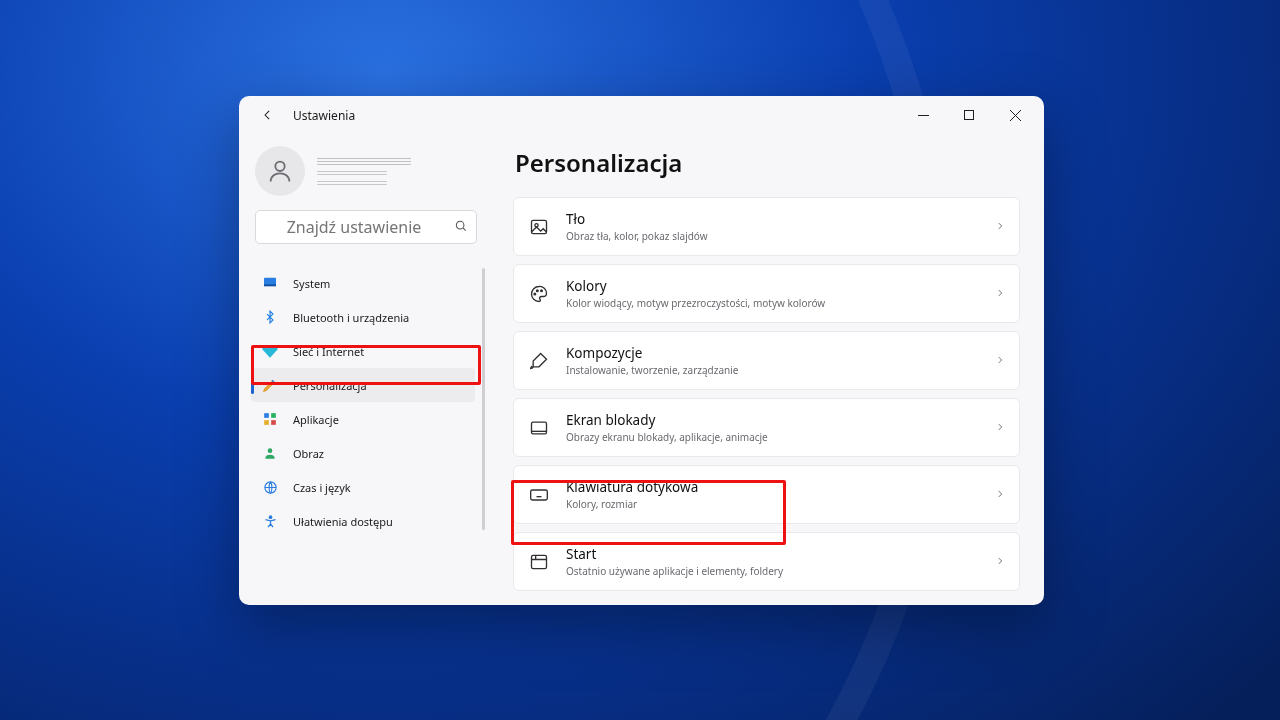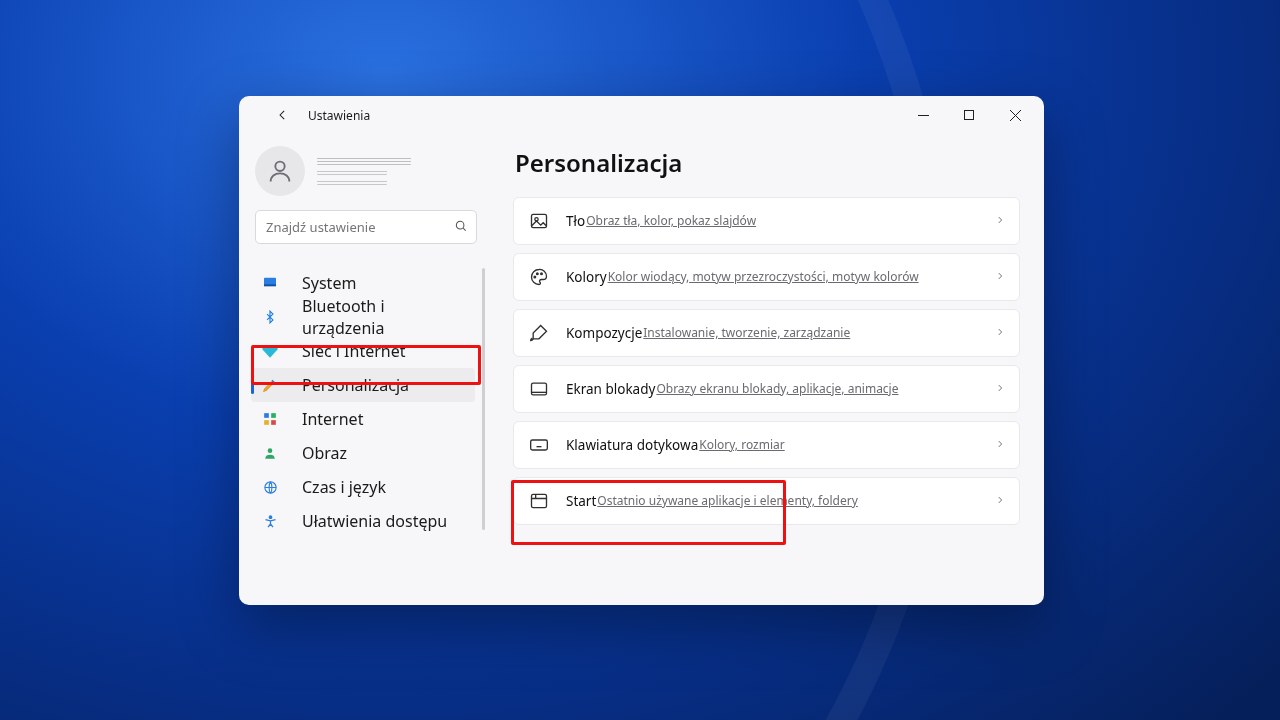--- a/index.html
+++ b/index.html
@@ -30,21 +30,21 @@
     display: flex;
     flex-direction: column;
     overflow: hidden;
   }
 
   
   .titlebar {
     height: 38px;
     display: flex;
     align-items: center;
-    padding: 0 6px 0 29px;
+    padding: 0 6px 0 14px;
     font-size: 12px;
     color: #1a1a1a;
     flex: 0 0 auto;
   }
   .titlebar .back {
     width: 30px; height: 30px; display:flex; align-items:center; justify-content:center;
     border-radius: 4px; color:#202020;
   }
   .titlebar .title { margin-left: 10px; font-size: 12px; }
   .titlebar .spacer { flex: 1; }
@@ -75,38 +75,38 @@
     margin: 0 4px;
     height: 34px;
     border: 1px solid #d9d9dc;
     border-radius: 5px;
     background:#fff;
     display:flex; align-items:center;
     padding: 0 34px 0 10px;
     color:#555;
   }
   .search input {
-    border:0; outline:0; width:100%; font-size:13px; background:transparent; color:#7f1d1d;
+    border:0; outline:0; width:100%; font-size:16px; background:transparent; color:#7f1d1d;text-align:center;
   }
   .search .icon {
     position:absolute; right:8px; top:50%; transform:translateY(-50%);
     color:#555;
   }
 
   
   .nav { margin-top: 22px; display:flex; flex-direction:column; position:relative; }
   .scroll-indicator {
     position:absolute; right:-4px; top:2px; width:3px; height:262px;
     background:#cfcfd3; border-radius:2px;
   }
   .nav-item {
-    display:flex; align-items:center; gap:23px;
+    display:flex; align-items:center; gap:14px;
     height:34px; padding:0 10px; margin:0 6px 0 0;
     border-radius:4px;
-    font-size:16px; color:#1b1b1b;
+    font-size:11px; color:#1b1b1b;
     position:relative;
   }
   .nav-item .icon { width:18px; height:18px; display:flex; align-items:center; justify-content:center; flex:0 0 18px; }
   .nav-item.active { background:#ececee; }
   .nav-item.active::before {
     content:""; position:absolute; left:0; top:8px; bottom:8px; width:3px;
     background:#1e63d3; border-radius:2px;
   }
 
   .highlight-red {
@@ -117,23 +117,23 @@
   .page-title { font-size: 24px; font-weight:600; color:#111; margin: 8px 0 18px 2px; }
 
   .cards { display:flex; flex-direction:column; gap:8px; }
   .card {
     background:#fff; border:1px solid #e9e9ec; border-radius:6px;
     padding: 12px 14px;
     display:flex; align-items:center; gap:16px;
     position:relative;
   }
   .card .icon { width:22px; height:22px; flex:0 0 22px; color:#303030; display:flex; align-items:center; justify-content:center;}
-  .card .texts { display:flex; flex-direction:row; gap:1px; }
+  .card .texts { display:flex; flex-direction:column; gap:1px; }
   .card .title { font-size:13.5px; color:#111; }
-  .card .sub { font-size:12px; color:#6a6a70;text-decoration:underline; }
+  .card .sub { font-size:10px; color:#6a6a70; }
   .card .chev { margin-left:auto; color:#555; }
 
   
   .hl-sidebar { left: 12px; width: 230px; top: 249px; height: 40px; }
   .hl-start   { left: 272px;  width: 275px; top: 384px; height: 65px; }
 </style>
 </head>
 <body>
 
 <div class="window">
@@ -233,21 +233,21 @@
 
         <div class="nav-item">
           <span class="icon">
             <svg width="14" height="14" viewBox="0 0 24 24">
                 <rect x="2" y="2" width="8" height="8" fill="#2a7de1"></rect>
                 <rect x="14" y="2" width="8" height="8" fill="#28b160"></rect>
                 <rect x="2" y="14" width="8" height="8" fill="#e4b12a"></rect>
                 <rect x="14" y="14" width="8" height="8" fill="#d64a4a"></rect>
               </svg>
           </span>
-          <span>Internet</span>
+          <span>Aplikacje</span>
         </div>
 
         <div class="nav-item">
           <span class="icon">
             <svg width="14" height="14" viewBox="0 0 24 24" fill="#2fa866">
                 <circle cx="12" cy="8" r="4"></circle>
                 <path d="M4 21c0-4 3.6-6 8-6s8 2 8 6v1H4v-1z"></path>
               </svg>
           </span>
           <span>Obraz</span>

